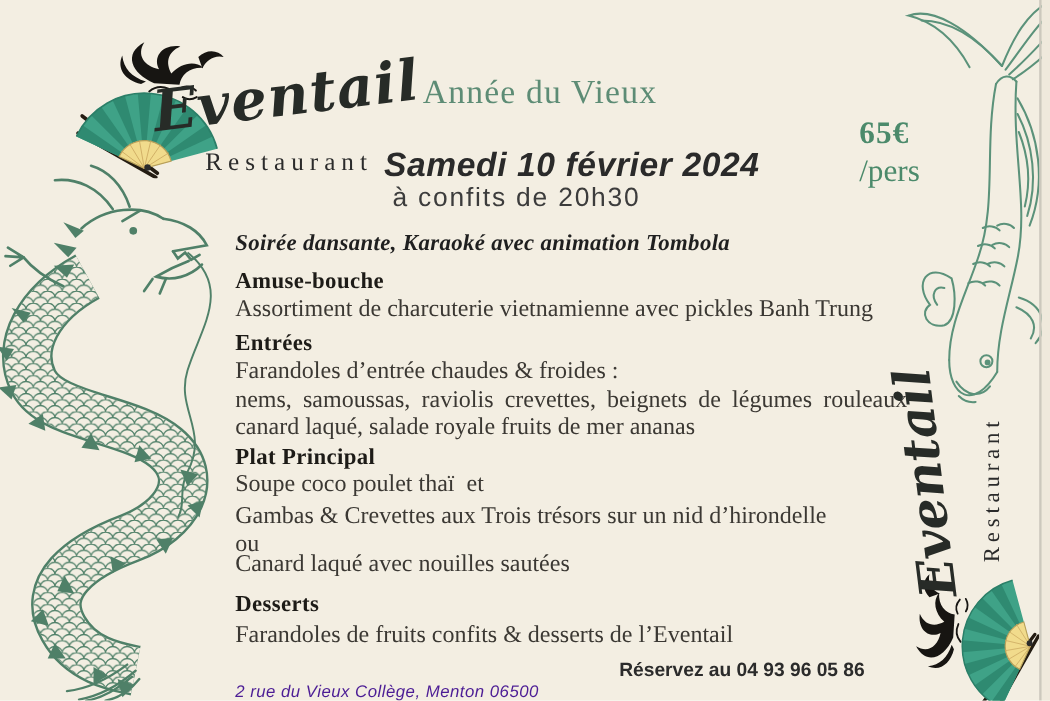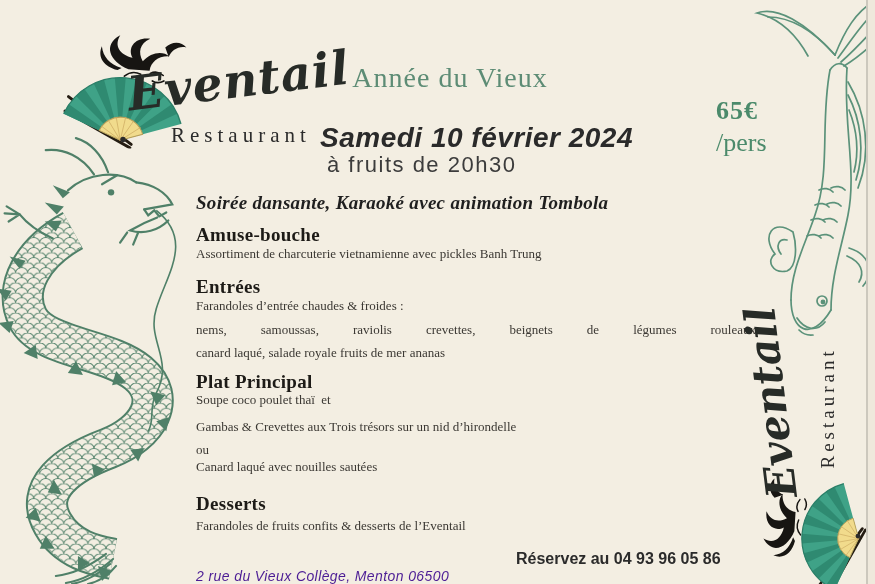--- a/index.html
+++ b/index.html
@@ -19,21 +19,21 @@
 
   .date-line { position:absolute; left:320px; top:122px; font-family:"Liberation Sans",sans-serif;
                font-size:28px; font-weight:bold; font-style:italic; color:#2a2a2a; letter-spacing:.5px; }
   .time-line { position:absolute; left:327px; top:152px; font-family:"Liberation Sans",sans-serif;
                font-size:22px; color:#3c3c3c; letter-spacing:1.5px; }
   .event-line { position:absolute; left:196px; top:192px; font-size:19px; font-weight:bold;
                 font-style:italic; color:#1f1f1f; letter-spacing:.3px; }
 
   
   .m-head { position:absolute; left:196px; font-size:19px; font-weight:bold; color:#1d1b17; letter-spacing:.3px; }
-  .m-line { position:absolute; left:196px; font-size:13px; color:#3b3833; white-space:pre-wrap; }
+  .m-line { position:absolute; left:196px; font-size:20px; color:#3b3833; white-space:pre-wrap; }
   .justify { width:560px; text-align:justify; text-align-last:justify; white-space:normal; }
 
   
   .address { position:absolute; left:196px; top:568px; font-family:Liberation Sans, sans-serif;
              font-style:italic; font-size:14px; color:#4c1d95; letter-spacing:.4px; }
   .reservation { position:absolute; left:482px; top:550px; font-family:"Liberation Sans",sans-serif;
                  font-weight:bold; font-size:16px; color:#2b2b2b;margin-left:34px; }
 
   
   .logo-tl { position:absolute; left:55px; top:5px; width:260px; height:160px; }
@@ -216,21 +216,21 @@
   </div>
 
   <div class="subtitle">Année du Vieux</div>
 
   <div class="price">
     <div class="amount">65€</div>
     <div class="per">/pers</div>
   </div>
 
   <div class="date-line">Samedi 10 février 2024</div>
-  <div class="time-line">à fruits de 20h30</div>
+  <div class="time-line">à confits de 20h30</div>
   <div class="event-line">Soirée dansante, Karaoké avec animation Tombola</div>
 
   <div class="m-head" style="top:224px">Amuse-bouche</div>
   <div class="m-line" style="top:246px">Assortiment de charcuterie vietnamienne avec pickles Banh Trung</div>
 
   <div class="m-head" style="top:276px">Entrées</div>
   <div class="m-line justify" style="top:322px">nems, samoussas, raviolis crevettes, beignets de légumes rouleaux</div>
   <div class="m-line" style="top:298px">Farandoles d’entrée chaudes &amp; froides :</div>
   <div class="m-line" style="top:345px">canard laqué, salade royale fruits de mer ananas</div>
 

